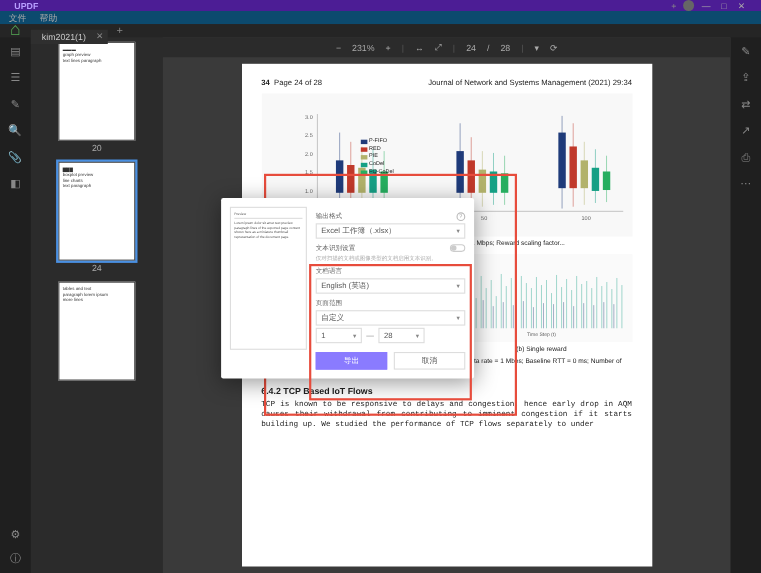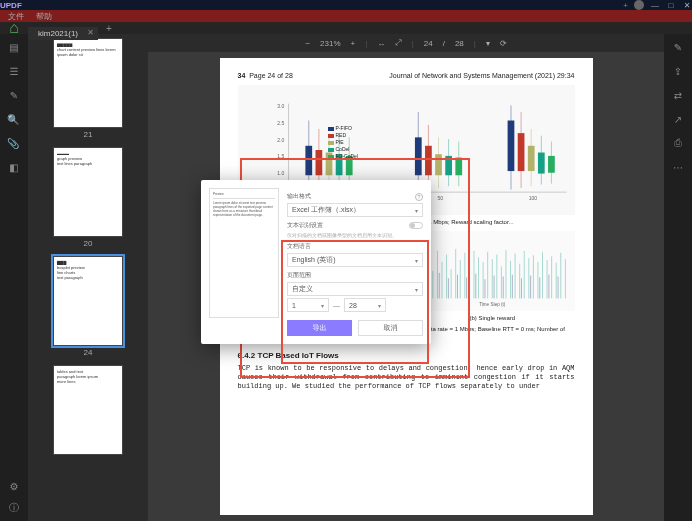--- a/index.html
+++ b/index.html
@@ -1,24 +1,24 @@
 <!DOCTYPE html>
 <html><head>
 <meta charset="utf-8">
 <style>
   * { margin: 0; padding: 0; box-sizing: border-box; font-family: Arial, sans-serif; }
   body { width: 692px; height: 521px; background: #2b2b2b; overflow: hidden; position: relative; }
 
-  .titlebar { height: 10px; background: #0f172a; display: flex; align-items: center; padding: 0 0; font-size: 8px; color: #888; }
+  .titlebar { height: 10px; background: #4c1d95; display: flex; align-items: center; padding: 0 13px; font-size: 8px; color: #888; }
   .titlebar-left { display: flex; gap: 10px; }
   .titlebar-right { margin-left: auto; display: flex; gap: 6px; align-items: center; }
   .win-btn { width: 10px; height: 8px; display: flex; align-items: center; justify-content: center; color: #aaa; cursor: pointer; }
   .avatar { width: 10px; height: 10px; border-radius: 50%; background: #666; }
 
-  .menubar { height: 12px; background: #7f1d1d; display: flex; align-items: center; padding: 0 8px; font-size: 8px; color: #aaa; gap: 12px; }
+  .menubar { height: 12px; background: #0c4a6e; display: flex; align-items: center; padding: 0 8px; font-size: 8px; color: #aaa; gap: 12px; }
 
   .tabbar { height: 12px; background: #252525; display: flex; align-items: center; }
   .filetab { background: #2f2f2f; color: #ccc; font-size: 8px; padding: 2px 20px 2px 10px; position: relative; margin-top: 10px; }
   .filetab .close { position: absolute; right: 4px; top: 1px; font-size: 8px; color: #888; }
   .addtab { color: #888; font-size: 10px; padding: 0 8px; }
 
   .main { display: flex; height: calc(100% - 34px); }
   .leftbar { width: 28px; background: #1f1f1f; display: flex; flex-direction: column; align-items: center; padding-top: 6px; gap: 10px; }
   .leftbar .icon { width: 14px; height: 14px; color: #888; font-size: 10px; display:flex; align-items:center; justify-content:center; }
 
@@ -111,24 +111,20 @@
     <span class="icon">🔍</span>
     <span class="icon">📎</span>
     <span class="icon">◧</span>
     <div class="bottombar">
       <span class="icon">⚙</span>
       <span class="icon">ⓘ</span>
     </div>
   </div>
 
   <div class="thumbs">
-    <div class="thumb-wrap">
-        <div class="thumb">▆▆▆▆▆<br>chart content preview lines lorem ipsum dolor sit</div>
-        <span class="thumb-num">21</span>
-      </div>
     <div class="thumb-wrap">
         <div class="thumb">▬▬▬<br>graph preview<br>text lines paragraph</div>
         <span class="thumb-num">20</span>
       </div>
     <div class="thumb-wrap">
         <div class="thumb sel">▇▇▇<br>boxplot preview<br>line charts<br>text paragraph</div>
         <span class="thumb-num">24</span>
       </div>
     <div class="thumb-wrap">
         <div class="thumb">tables and text<br>paragraph lorem ipsum<br>more lines</div>

